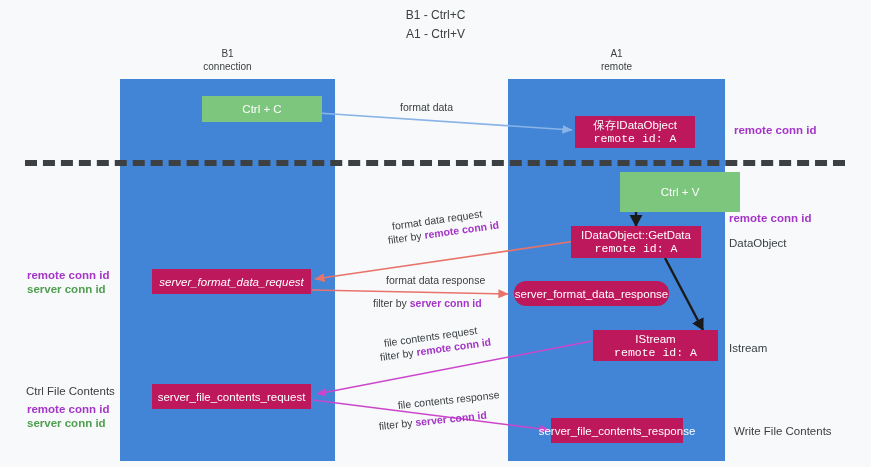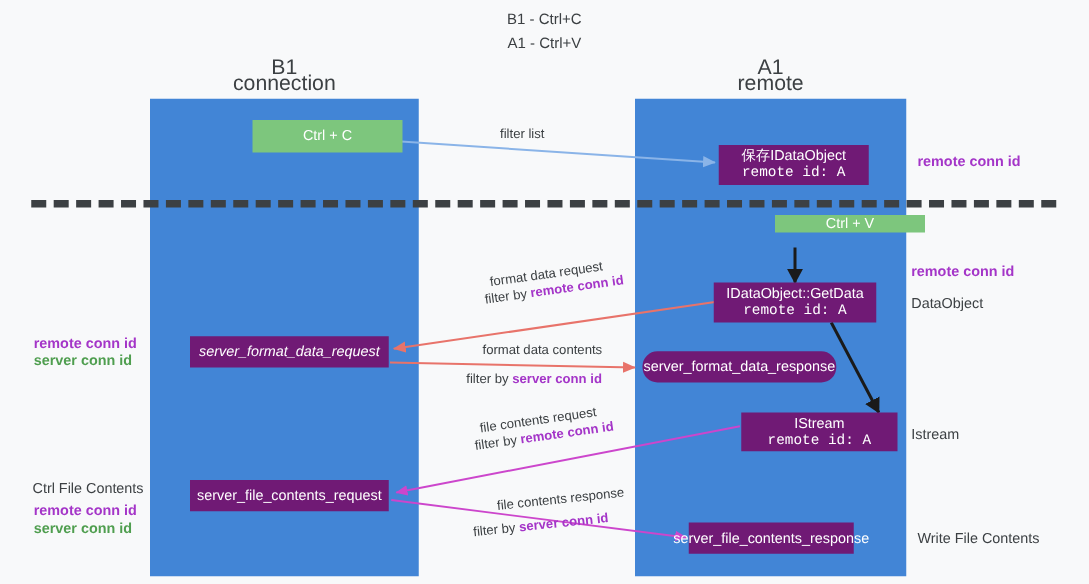--- a/index.html
+++ b/index.html
@@ -12,42 +12,42 @@
   #stage{position:relative;width:871px;height:467px;}
 
   
   .title{
     position:absolute;left:0;right:0;top:6px;
     text-align:center;font-size:12px;color:#3c4043;line-height:19px;
   }
 
   
   .col-head{
-    position:absolute;text-align:center;font-size:17px;color:#3c4043;
+    position:absolute;text-align:center;font-size:10px;color:#3c4043;
     line-height:13px;
   }
   .col{
     position:absolute;background:#4285d6;
   }
 
   
   .divider{
     position:absolute;height:0;border-top:6px dashed #3c4043;
     z-index:6;
   }
 
   
   .node{
     position:absolute;box-sizing:border-box;
     display:flex;flex-direction:column;align-items:center;justify-content:center;
     color:#ffffff;font-size:11.5px;line-height:14px;text-align:center;
     z-index:5;
   }
   .node.green{background:#7dc67d;margin-left:44px;}
-  .node.orange{background:#701a75;}
+  .node.orange{background:#be185d;}
   .node .l2{display:block;font-family:Liberation Mono, monospace;}
 
   
   .txt{
     position:absolute;font-size:11.5px;line-height:15px;white-space:nowrap;
   }
   .txt.black{color:#3c4043;}
   .txt.purple{color:#a435c8;font-weight:bold;}
   .txt.green{color:#4f9e4f;font-weight:bold;}
 
@@ -115,21 +115,21 @@
 
   <div class="node green" style="left:158px;top:96px;width:120px;height:26px;">
     <span>Ctrl + C</span>
   </div>
 
   <div class="node orange" style="left:575px;top:116px;width:120px;height:32px;">
     <span>保存IDataObject</span>
     <span class="l2">remote id: A</span>
   </div>
 
-  <div class="node green" style="left:576px;top:172px;width:120px;height:14px;">
+  <div class="node green" style="left:576px;top:172px;width:120px;height:40px;">
     <span>Ctrl + V</span>
   </div>
 
   <div class="node orange" style="left:571px;top:226px;width:130px;height:32px;align-items:center;">
     <span>IDataObject::GetData</span>
     <span class="l2">remote id: A</span>
   </div>
 
   <div class="node orange" style="left:152px;top:269px;width:159px;height:25px;font-style:italic;">
     <span>server_format_data_request</span>
@@ -148,32 +148,32 @@
     <span>server_file_contents_request</span>
   </div>
 
   <div class="node orange" style="left:551px;top:418px;width:132px;height:25px;">
     <span>server_file_contents_response</span>
   </div>
 
   <div class="divider" style="left:25px;width:820px;top:160px;"></div>
 
   <div class="elabel" style="left:400px;top:100px;">
-    <span>filter list</span>
+    <span>format data</span>
   </div>
 
   <div class="elabel" style="left:391px;top:219px;transform:rotate(-8deg);transform-origin:left top;">
     <span>format data request</span>
   </div>
   <div class="elabel" style="left:387px;top:233px;transform:rotate(-8deg);transform-origin:left top;">
     <span>filter by </span><span class="hl-purple">remote conn id</span>
   </div>
 
   <div class="elabel" style="left:386px;top:273px;">
-    <span>format data contents</span>
+    <span>format data response</span>
   </div>
   <div class="elabel" style="left:373px;top:296px;">
     <span>filter by </span><span class="hl-purple">server conn id</span>
   </div>
 
   <div class="elabel" style="left:383px;top:336px;transform:rotate(-8deg);transform-origin:left top;">
     <span>file contents request</span>
   </div>
   <div class="elabel" style="left:379px;top:350px;transform:rotate(-8deg);transform-origin:left top;">
     <span>filter by </span><span class="hl-purple">remote conn id</span>

